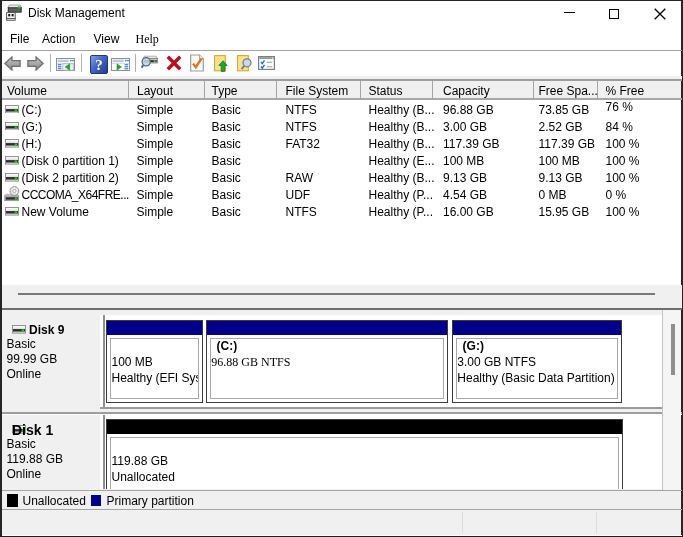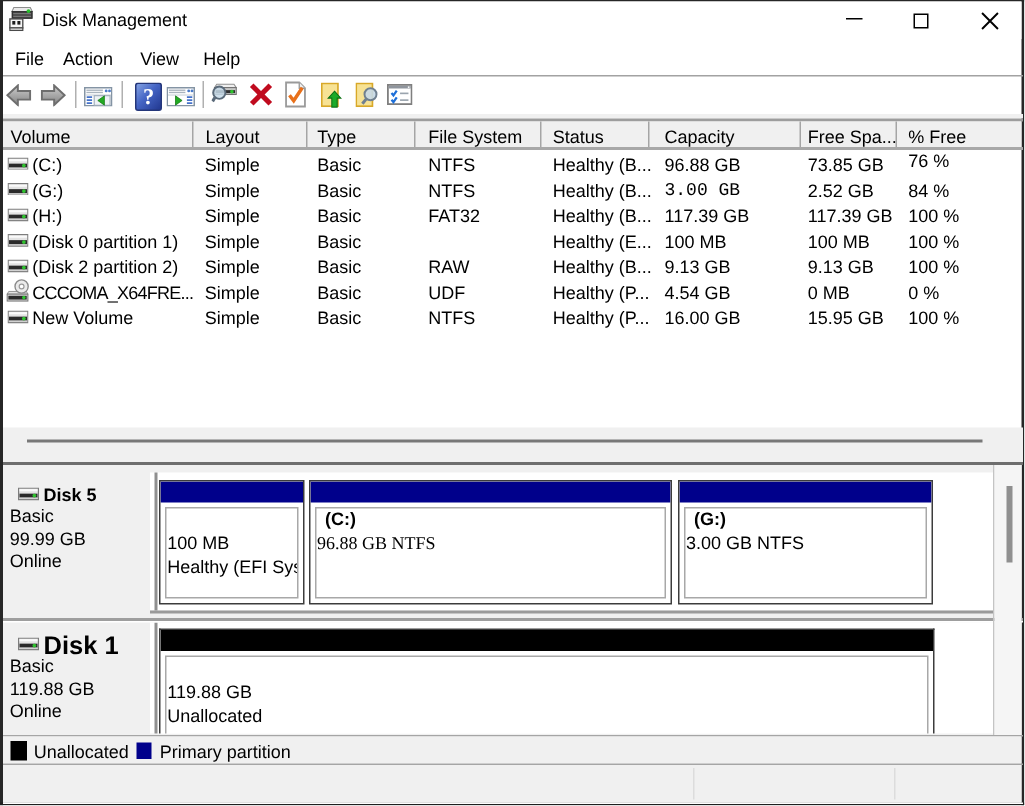--- a/index.html
+++ b/index.html
@@ -36,21 +36,21 @@
 
   <div class="abs" style="left:564px;top:12px;width:11px;height:1.4px;background:#000;"></div>
   <div class="abs" style="left:609px;top:8.5px;width:10px;height:10px;border:1.4px solid #000;"></div>
   <svg class="abs" style="left:654px;top:7.5px;" width="12" height="12" viewBox="0 0 12 12">
     <path d="M0.7 0.7 L11.3 11.3 M11.3 0.7 L0.7 11.3" stroke="#000" stroke-width="1.3"></path>
   </svg>
 
   <div class="txt" style="left:10px;top:32.5px;">File</div>
   <div class="txt" style="left:42px;top:32.5px;">Action</div>
   <div class="txt" style="left:93.5px;top:32.5px;">View</div>
-  <div class="txt" style="left:135.5px;top:32.5px;">Help</div>
+  <div class="txt" style="left:135.5px;top:32.5px;font-family:Liberation Serif, serif;">Help</div>
   <div class="abs" style="left:1.5px;top:49.8px;width:680px;height:1.2px;background:#a2a2a2;"></div>
 
   <div id="toolbar">
       <svg class="abs" style="left:4.2px;top:56px;" width="17" height="15" viewBox="0 0 17 15">
         <defs>
           <linearGradient id="ag" x1="0" y1="0" x2="0" y2="1">
             <stop offset="0" stop-color="#cdcdcd"></stop>
             <stop offset="0.5" stop-color="#a8a8a8"></stop>
             <stop offset="1" stop-color="#848484"></stop>
           </linearGradient>
@@ -188,21 +188,21 @@
         <rect x="1" y="1.1" width="12" height="1.4" fill="#fafafa"></rect>
         <rect x="1" y="4.1" width="12" height="2.6" fill="#2a2a2a"></rect>
         <rect x="1" y="6.7" width="12" height="0.6" fill="#bdbdbd"></rect>
         <circle cx="10.9" cy="5.4" r="1.25" fill="#2ec22e"></circle>
       </svg>
       <div class="txt" style="left:21.5px;top:120.89999999999999px;">(G:)</div>
       <div class="txt" style="left:136.5px;top:120.89999999999999px;">Simple</div>
       <div class="txt" style="left:211.5px;top:120.89999999999999px;">Basic</div>
       <div class="txt" style="left:285.5px;top:120.89999999999999px;">NTFS</div>
       <div class="txt" style="left:368.5px;top:120.89999999999999px;">Healthy (B...</div>
-      <div class="txt" style="left:443px;top:120.89999999999999px;font-family:Liberation Mono, monospace;">3.00 GB</div>
+      <div class="txt" style="left:443px;top:120.89999999999999px;">3.00 GB</div>
       <div class="txt" style="left:538.5px;top:120.89999999999999px;">2.52 GB</div>
       <div class="txt" style="left:605.5px;top:120.89999999999999px;">84 %</div>
       <svg class="abs" style="left:4.5px;top:139px;" width="14" height="8.5" viewBox="0 0 14 8.5">
         <rect x="0.4" y="0.4" width="13.2" height="7.7" fill="#e3e3e3" stroke="#7d7d7d" stroke-width="0.8"></rect>
         <rect x="1" y="1.1" width="12" height="1.4" fill="#fafafa"></rect>
         <rect x="1" y="4.1" width="12" height="2.6" fill="#2a2a2a"></rect>
         <rect x="1" y="6.7" width="12" height="0.6" fill="#bdbdbd"></rect>
         <circle cx="10.9" cy="5.4" r="1.25" fill="#2ec22e"></circle>
       </svg>
       <div class="txt" style="left:21.5px;top:138px;">(H:)</div>
@@ -296,32 +296,32 @@
   <div class="abs" style="left:671px;top:324px;width:3.5px;height:51px;background:#8f8f8f;"></div>
 
   <div id="disklabels">
       <svg class="abs" style="left:12px;top:325px;" width="14" height="8.5" viewBox="0 0 14 8.5">
         <rect x="0.4" y="0.4" width="13.2" height="7.7" fill="#e3e3e3" stroke="#7d7d7d" stroke-width="0.8"></rect>
         <rect x="1" y="1.1" width="12" height="1.4" fill="#fafafa"></rect>
         <rect x="1" y="4.1" width="12" height="2.6" fill="#2a2a2a"></rect>
         <rect x="1" y="6.7" width="12" height="0.6" fill="#bdbdbd"></rect>
         <circle cx="10.9" cy="5.4" r="1.25" fill="#2ec22e"></circle>
       </svg>
-      <div class="txt b" style="left:29px;top:323.5px;font-size:12px;">Disk 5</div>
+      <div class="txt b" style="left:29px;top:323.5px;font-size:12px;">Disk 9</div>
       <div class="txt" style="left:6.5px;top:337.5px;">Basic</div>
       <div class="txt" style="left:6.5px;top:352.7px;">99.99 GB</div>
       <div class="txt" style="left:6.5px;top:367.9px;">Online</div>
       <svg class="abs" style="left:12px;top:425px;" width="14" height="8.5" viewBox="0 0 14 8.5">
         <rect x="0.4" y="0.4" width="13.2" height="7.7" fill="#e3e3e3" stroke="#7d7d7d" stroke-width="0.8"></rect>
         <rect x="1" y="1.1" width="12" height="1.4" fill="#fafafa"></rect>
         <rect x="1" y="4.1" width="12" height="2.6" fill="#2a2a2a"></rect>
         <rect x="1" y="6.7" width="12" height="0.6" fill="#bdbdbd"></rect>
         <circle cx="10.9" cy="5.4" r="1.25" fill="#2ec22e"></circle>
       </svg>
-      <div class="txt b" style="left:29px;top:423.5px;font-size:17px;">Disk 1</div>
+      <div class="txt b" style="left:12px;top:423.5px;font-size:14px;">Disk 1</div>
       <div class="txt" style="left:6.5px;top:437.5px;">Basic</div>
       <div class="txt" style="left:6.5px;top:452.7px;">119.88 GB</div>
       <div class="txt" style="left:6.5px;top:467.9px;">Online</div>
     </div>
   <div id="diskboxes">
       <div class="abs" style="left:106px;top:319.8px;width:96.7px;height:83.7px;background:#fff;border:1px solid #3c3c3c;overflow:hidden;">
         <div class="abs" style="left:0;top:0;width:94.7px;height:14px;background:#00008b;"></div>
         <div class="abs" style="left:3px;top:17.5px;width:88.7px;height:61.2px;border:1px solid #a8a8a8;"></div>
         <div class="txt" style="left:4.5px;top:35.2px;max-width:86.7px;overflow:hidden;">100 MB</div>
         <div class="txt" style="left:4.5px;top:51px;max-width:86.7px;overflow:hidden;">Healthy (EFI Sys</div>
@@ -330,20 +330,21 @@
         <div class="abs" style="left:0;top:0;width:240.7px;height:14px;background:#00008b;"></div>
         <div class="abs" style="left:3px;top:17.5px;width:234.7px;height:61.2px;border:1px solid #a8a8a8;"></div>
         <div class="txt b" style="left:9.8px;top:19.4px;max-width:232.7px;overflow:hidden;">(C:)</div>
         <div class="txt" style="left:4.5px;top:35.2px;max-width:232.7px;overflow:hidden;font-family:Liberation Serif, serif;">96.88 GB NTFS</div>
       </div>
       <div class="abs" style="left:451.8px;top:319.8px;width:170.7px;height:83.7px;background:#fff;border:1px solid #3c3c3c;overflow:hidden;">
         <div class="abs" style="left:0;top:0;width:168.7px;height:14px;background:#00008b;"></div>
         <div class="abs" style="left:3px;top:17.5px;width:162.7px;height:61.2px;border:1px solid #a8a8a8;"></div>
         <div class="txt b" style="left:9.8px;top:19.4px;max-width:160.7px;overflow:hidden;">(G:)</div>
         <div class="txt" style="left:4.5px;top:35.2px;max-width:160.7px;overflow:hidden;">3.00 GB NTFS</div>
+        <div class="txt" style="left:4.5px;top:51px;max-width:160.7px;overflow:hidden;">Healthy (Basic Data Partition)</div>
       </div>
       <div class="abs" style="left:106px;top:418.8px;width:516.5px;height:70.7px;background:#fff;border:1px solid #3c3c3c;overflow:hidden;border-bottom:none;">
         <div class="abs" style="left:0;top:0;width:514.5px;height:14px;background:#000000;"></div>
         <div class="abs" style="left:3px;top:17.5px;width:508.5px;height:57.2px;border:1px solid #a8a8a8;"></div>
         <div class="txt" style="left:4.5px;top:35.2px;max-width:506.5px;overflow:hidden;">119.88 GB</div>
         <div class="txt" style="left:4.5px;top:51px;max-width:506.5px;overflow:hidden;">Unallocated</div>
       </div>
     </div>
 
   <div class="abs" style="left:1.5px;top:489.5px;width:680px;height:1px;background:#a5a5a5;"></div>

